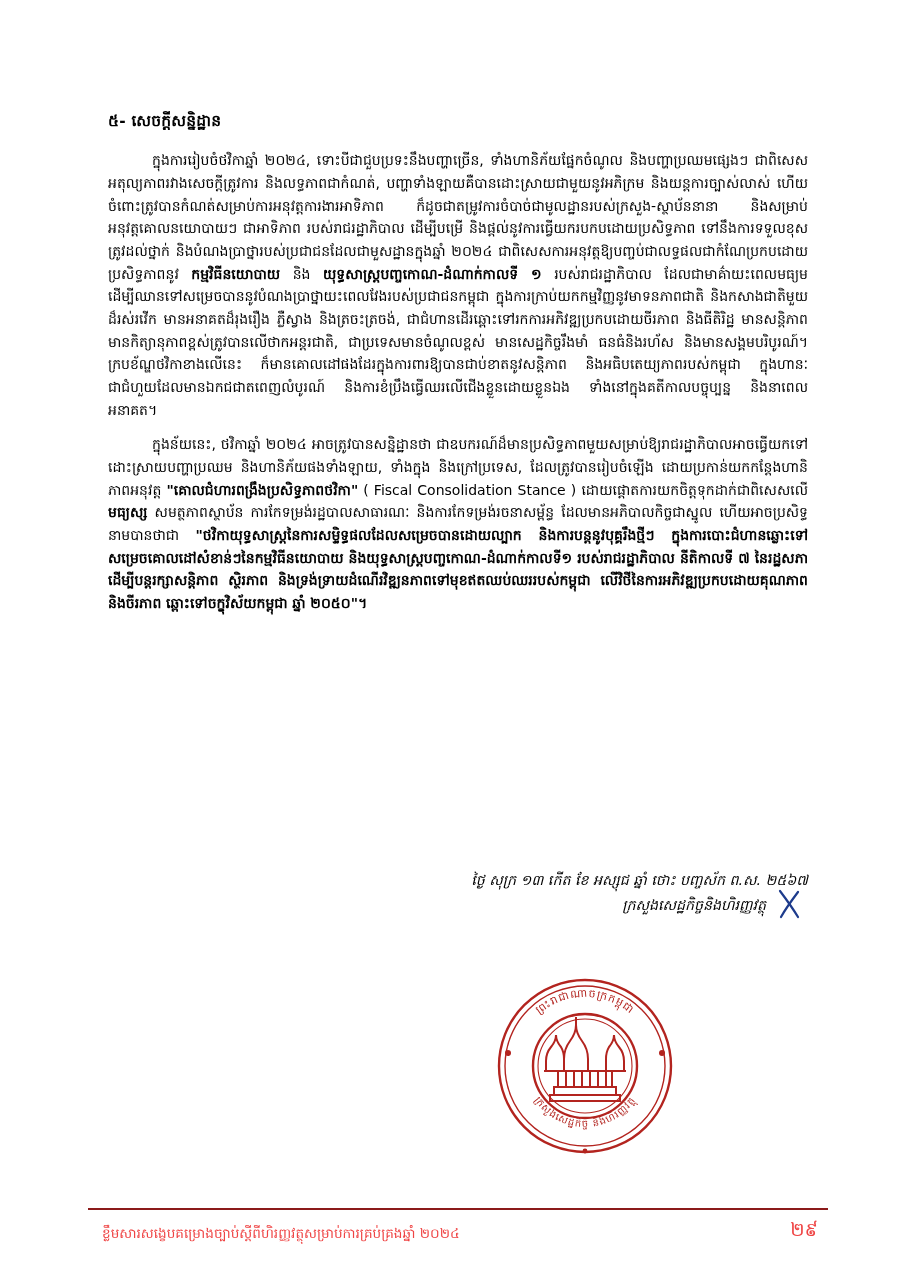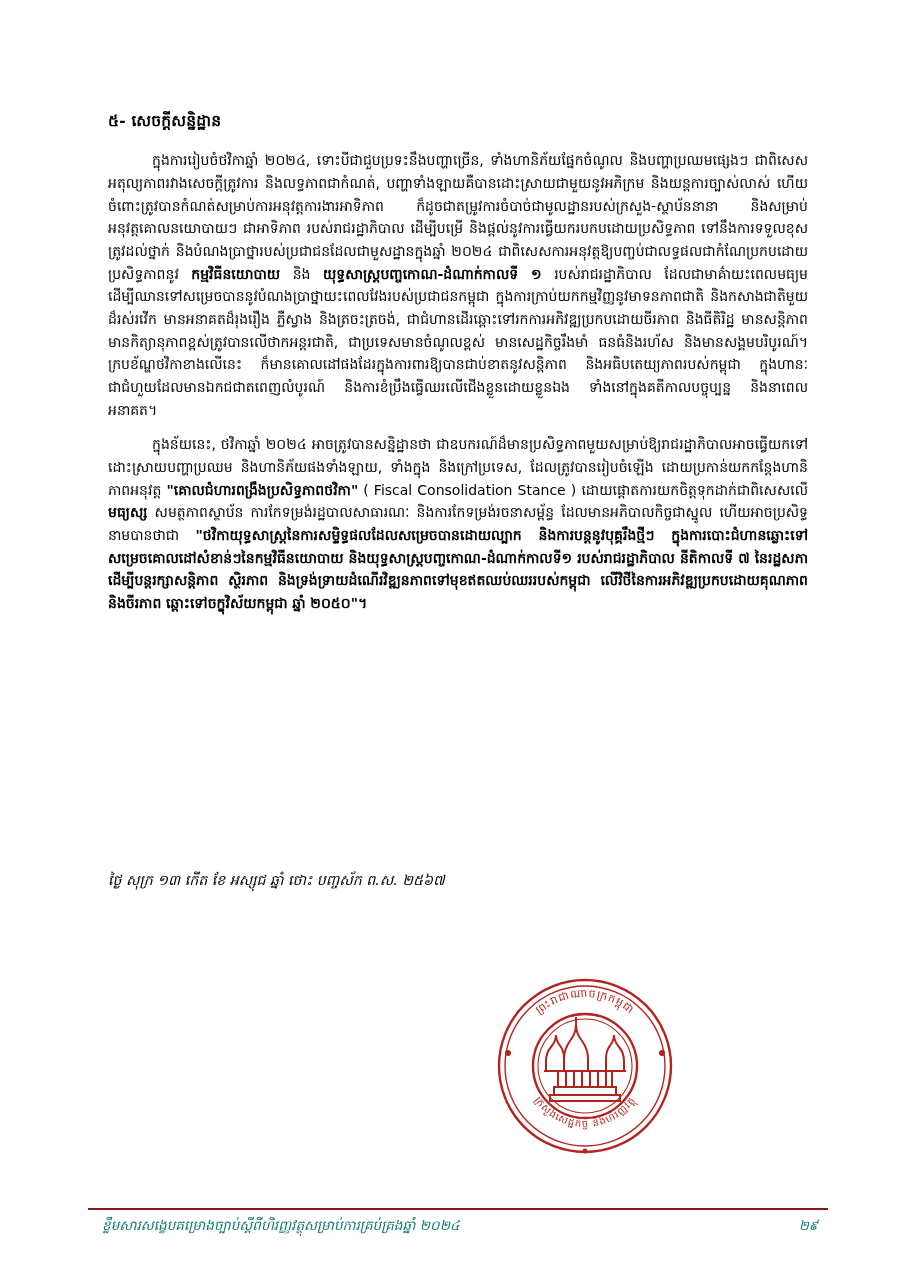--- a/index.html
+++ b/index.html
@@ -44,21 +44,21 @@
   }
   p.body-par.indent {
     text-indent: 44px;
   }
   .b { font-weight: bold; }
   .sig-block {
     position: absolute;
     left: 108px;
     top: 868px;
     width: 700px;
-    text-align: left;
+    text-align: right;
     font-size: 14.2px;
     line-height: 1.75;
     font-style: italic;
   }
   .sig-line { display: block; }
   .sig-line.dept {
     padding-right: 42px;
     position: relative;
   }
   .pen-mark {
@@ -83,46 +83,52 @@
     width: 740px;
   }
   .footer-rule {
     width: 100%;
     height: 2px;
     background: #8b1a1a;
     margin-bottom: 7px;
   }
   .footer-row {
     display: flex;
-    align-items: flex-start;
+    align-items: flex-end;
     justify-content: space-between;
-    color: #0f766e;
+    color: #ef4444;
     font-size: 13.6px;
-    font-style: italic;
   }
   .footer-left { flex: 1 1 auto; padding-left: 14px; }
-  .footer-right { flex: 0 0 auto; padding-right: 10px; font-size: 13px; margin-left: 40px; }
+  .footer-right { flex: 0 0 auto; padding-right: 10px; font-size: 19px; margin-left: 40px; }
 </style>
 </head>
 <body>
 
 <div class="page">
 
   <div class="content">
 
     <h2 class="section-title">៥- សេចក្ដីសន្និដ្ឋាន</h2>
 
     <p class="body-par indent" id="par-1"><span>ក្នុងការរៀបចំថវិកាឆ្នាំ ២០២៤, ទោះបីជាជួបប្រទះនឹងបញ្ហាច្រើន, ទាំងហានិភ័យផ្នែកចំណូល និងបញ្ហាប្រឈមផ្សេងៗ ជាពិសេស អតុល្យភាពរវាងសេចក្ដីត្រូវការ និងលទ្ធភាពជាកំណត់, បញ្ហាទាំងឡាយគឺបានដោះស្រាយជាមួយនូវអភិក្រម និងយន្តការច្បាស់លាស់ ហើយចំពោះត្រូវបានកំណត់សម្រាប់ការអនុវត្តការងារអាទិភាព ក៏ដូចជាតម្រូវការចំបាច់ជាមូលដ្ឋានរបស់ក្រសួង-ស្ថាប័ននានា និងសម្រាប់អនុវត្តគោលនយោបាយៗ ជាអាទិភាព របស់រាជរដ្ឋាភិបាល ដើម្បីបម្រើ និងផ្ដល់នូវការធ្វើយករបកបដោយប្រសិទ្ធភាព ទៅនឹងការទទួលខុសត្រូវដល់ថ្នាក់ និងបំណងប្រាថ្នារបស់ប្រជាជនដែលជាមួសដ្ឋានក្នុងឆ្នាំ ២០២៤ ជាពិសេសការអនុវត្ដឱ្យបញ្ចប់ជាលទ្ធផលជាកំណែប្រកបដោយប្រសិទ្ធភាពនូវ </span><span class="b">កម្មវិធីនយោបាយ</span><span> និង </span><span class="b">យុទ្ធសាស្ត្របញ្ចកោណ-ដំណាក់កាលទី ១</span><span> របស់រាជរដ្ឋាភិបាល ដែលជាមាគ៌ាយះពេលមធ្យម ដើម្បីឈានទៅសម្រេចបាននូវបំណងប្រាថ្នាយះពេលវែងរបស់ប្រជាជនកម្ពុជា ក្នុងការក្រាប់យកកម្មវិញ្ញនូវមាទនភាពជាតិ និងកសាងជាតិមួយដ៏រស់រវើក មានអនាគតដ៏រុងរឿង ភ្លឺស្វាង និងត្រចះត្រចង់, ជាជំហានដើរឆ្ពោះទៅរកការអភិវឌ្ឍប្រកបដោយចីរភាព និងធីតិរិដ្ឋ មានសន្តិភាព មានកិត្យានុភាពខ្ពស់ត្រូវបានលើថាកអន្តរជាតិ, ជាប្រទេសមានចំណូលខ្ពស់ មានសេដ្ឋកិច្ចរឹងមាំ ធនធំនិងរហ័ស និងមានសង្គមបរិបូរណ៍។ ក្របខ័ណ្ឌថវិកាខាងលើនេះ ក៏មានគោលដៅផងដែរក្នុងការពារឱ្យបានជាប់ខាតនូវសន្តិភាព និងអធិបតេយ្យភាពរបស់កម្ពុជា ក្នុងហានៈជាជំហួយដែលមានឯកជជាតពេញលំបូរណ៍ និងការខំប្រឹងធ្វើឈរលើជើងខ្លួនដោយខ្លួនឯង ទាំងនៅក្នុងគតីកាលបច្ចុប្បន្ន និងនាពេលអនាគត។</span></p>
 
     <p class="body-par indent" id="par-2"><span>ក្នុងន័យនេះ, ថវិកាឆ្នាំ ២០២៤ អាចត្រូវបានសន្និដ្ឋានថា ជាឧបករណ៍ដ៏មានប្រសិទ្ធភាពមួយសម្រាប់ឱ្យរាជរដ្ឋាភិបាលអាចធ្វើយកទៅដោះស្រាយបញ្ហាប្រឈម និងហានិភ័យផងទាំងឡាយ, ទាំងក្នុង និងក្រៅប្រទេស, ដែលត្រូវបានរៀបចំឡើង ដោយប្រកាន់យកកន្ដែងហានិភាពអនុវត្ត </span><span class="b">"គោលជំហារពង្រឹងប្រសិទ្ធភាពថវិកា"</span><span> ( Fiscal Consolidation Stance ) ដោយផ្ដោតការយកចិត្តទុកដាក់ជាពិសេសលើ </span><span class="b">មធ្យស្ស</span><span> សមត្ថភាពស្ថាប័ន ការកែទម្រង់រដ្ឋបាលសាធារណៈ និងការកែទម្រង់រចនាសម្ព័ន្ធ ដែលមានអភិបាលកិច្ចជាស្នូល ហើយអាចប្រសិទ្ធនាមបានថាជា </span><span class="b">"ថវិកាយុទ្ធសាស្ត្រនៃការសម្ទិទ្ធផលដែលសម្រេចបានដោយល្បាក និងការបន្ដនូវបុគ្គរឹងថ្មីៗ ក្នុងការបោះជំហានឆ្លោះទៅសម្រេចគោលដៅសំខាន់ៗនៃកម្មវិធីនយោបាយ និងយុទ្ធសាស្ត្របញ្ចកោណ-ដំណាក់កាលទី១ របស់រាជរដ្ឋាភិបាល នីតិកាលទី ៧ នៃរដ្ឋសភា ដើម្បីបន្ដរក្សាសន្តិភាព ស្ថិរភាព និងទ្រង់ទ្រាយដំណើរវិឌ្ឍនភាពទៅមុខឥតឈប់ឈររបស់កម្ពុជា លើវិថីនៃការអភិវឌ្ឍប្រកបដោយគុណភាព និងចីរភាព ឆ្ពោះទៅចក្ខុវិស័យកម្ពុជា ឆ្នាំ ២០៥០"។</span></p>
 
   </div>
 
   <div class="sig-block">
     <span class="sig-line">ថ្ងៃ សុក្រ ១៣ កើត ខែ អស្សុជ ឆ្នាំ ថោះ បញ្ចស័ក ព.ស. ២៥៦៧</span>
+    <span class="sig-line dept">
+      <span>ក្រសួងសេដ្ឋកិច្ចនិងហិរញ្ញវត្ថុ</span>
+      <svg class="pen-mark" viewBox="0 0 26 30">
+        <path d="M4 2 C10 10, 16 18, 22 28" stroke="#1d3b8c" stroke-width="2.2" fill="none" stroke-linecap="round"></path>
+        <path d="M22 3 C16 11, 10 19, 5 28" stroke="#1d3b8c" stroke-width="2.2" fill="none" stroke-linecap="round"></path>
+      </svg>
+    </span>
   </div>
 
   <svg class="seal" viewBox="0 0 182 182">
     <defs>
       <path id="arcTop" d="M 22,91 A 69,69 0 0 1 160,91"></path>
       <path id="arcBottom" d="M 30,91 A 61,61 0 0 0 152,91"></path>
     </defs>
     <circle cx="91" cy="91" r="86" fill="none" stroke="#b3241f" stroke-width="2.4"></circle>
     <circle cx="91" cy="91" r="80" fill="none" stroke="#b3241f" stroke-width="1.4"></circle>
     <circle cx="91" cy="91" r="52" fill="none" stroke="#b3241f" stroke-width="2.4"></circle>

